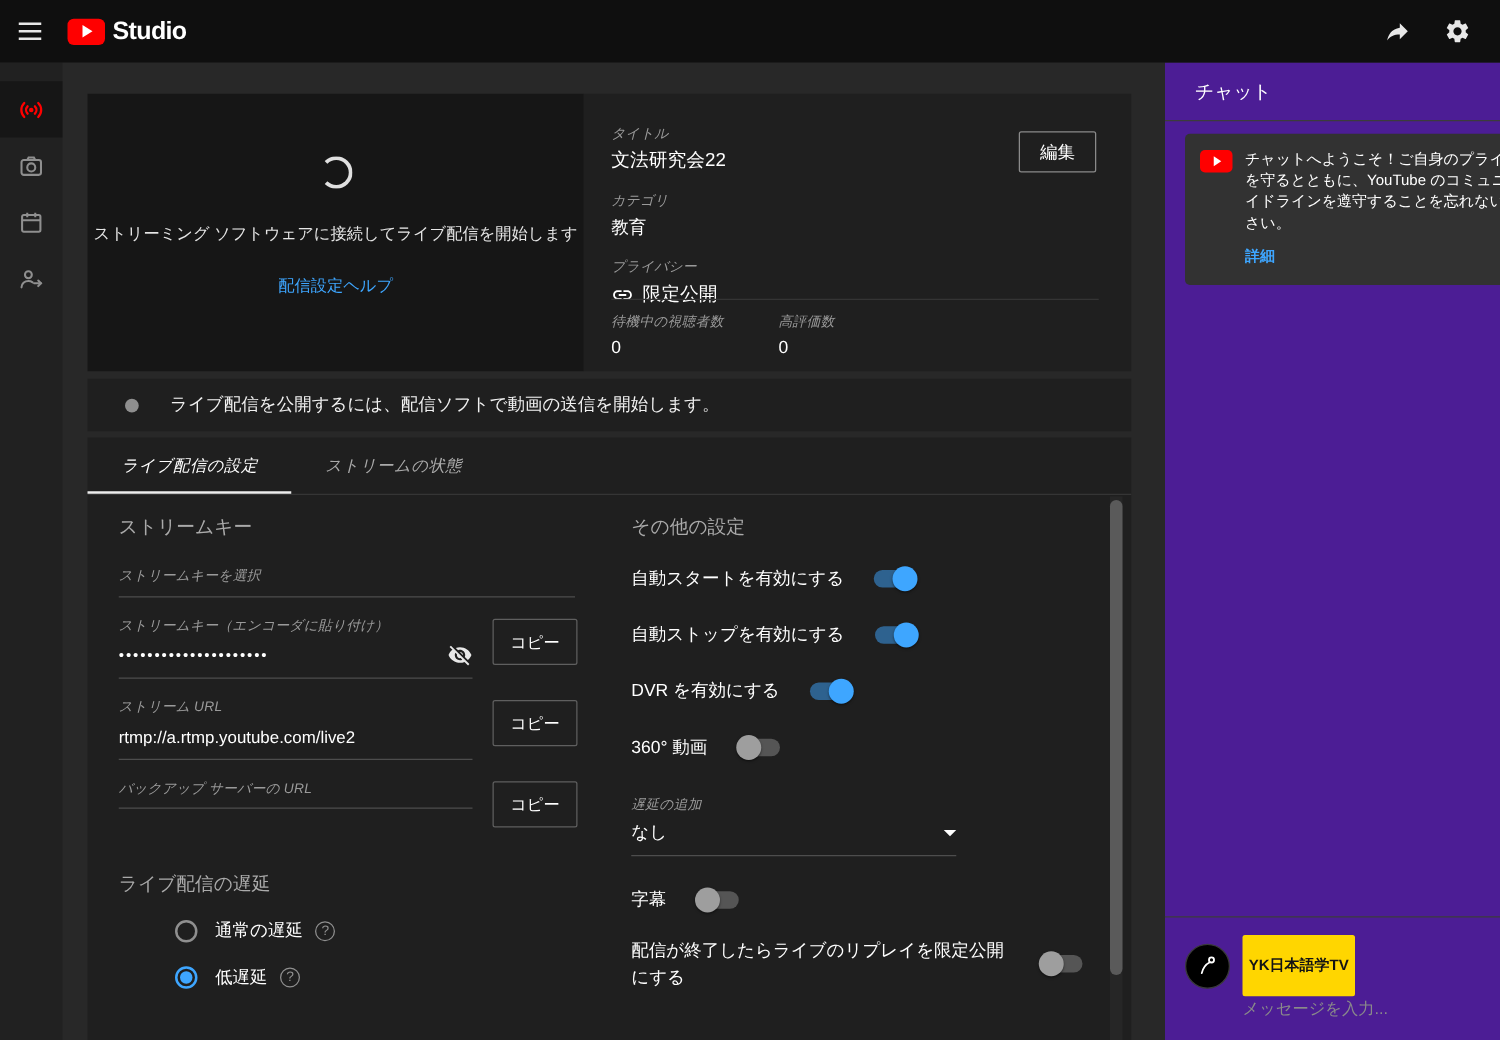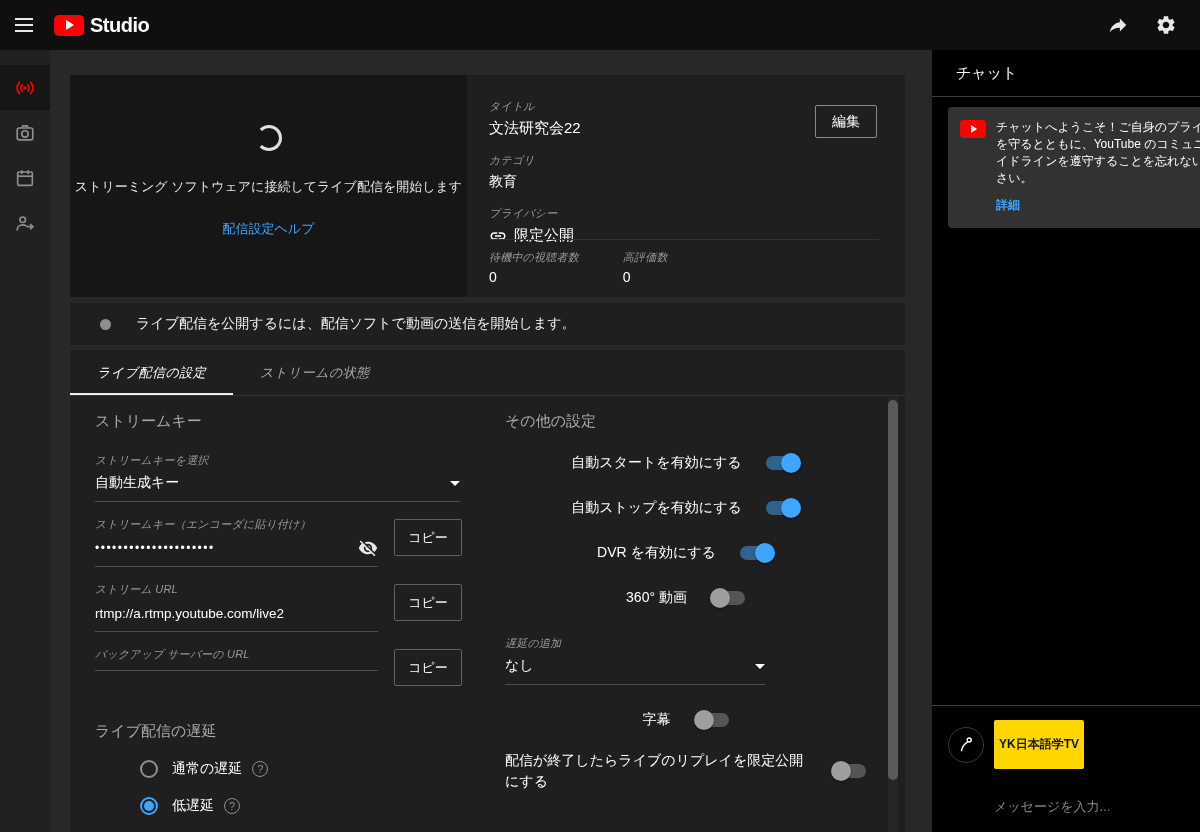--- a/index.html
+++ b/index.html
@@ -68,47 +68,47 @@
   .dots { font-size:12px; letter-spacing:1.5px; }
   .eye-icon { width:20px; height:20px; flex:none; cursor:pointer; }
   .eye-icon svg { width:20px; height:20px; fill:#e8e8e8; }
   .copy-btn { margin-left:16px; margin-top:2px; width:68px; height:37px; background:none; border:1px solid #5f5f5f; border-radius:2px; color:#fff; font-size:13px; cursor:pointer; flex:none; }
   .radio-row { display:flex; align-items:center; margin-top:19px; height:18px; cursor:pointer;padding-left:45px; }
   .radio { width:18px; height:18px; border:2px solid #8f8f8f; border-radius:50%; position:relative; flex:none; }
   .radio.checked { border-color:#3ea6ff; }
   .radio.checked::after { content:""; position:absolute; inset:2px; background:#3ea6ff; border-radius:50%; }
   .radio-label { margin:0 10px 0 14px; font-size:14px; }
   .qmark { width:16px; height:16px; border:1.5px solid #8f8f8f; border-radius:50%; color:#8f8f8f; font-size:11px; display:inline-flex; align-items:center; justify-content:center; cursor:pointer; flex:none; }
-  .toggle-row { display:flex; align-items:center; justify-content:center; margin-top:25px; min-height:20px;gap:12px; }
+  .toggle-row { display:flex; align-items:center; justify-content:flex-start; margin-top:25px; min-height:20px;gap:12px; }
   .toggle-row.first { margin-top:22px; }
   .toggle-label { font-size:14px; }
   .toggle { width:34px; height:14px; border-radius:7px; background:#555; position:relative; cursor:pointer; flex:none; margin-left:12px; }
   .toggle .knob { position:absolute; top:-3px; left:-1px; width:20px; height:20px; border-radius:50%; background:#9e9e9e; box-shadow:0 1px 2px rgba(0,0,0,.5); }
   .toggle.on { background:rgba(62,166,255,.5); }
   .toggle.on .knob { left:auto; right:-1px; background:#3ea6ff; }
   .delay-select { margin-top:28px; width:260px; border-bottom:1px solid #4d4d4d; padding-bottom:9px; cursor:pointer; }
   .replay-row { display:flex; align-items:center; justify-content:space-between; margin-top:20px; }
   .replay-label { font-size:14px; line-height:21px; width:300px; }
   .scroll-track { position:absolute; top:47px; bottom:0; right:7px; width:10px; background:#262626; }
   .scroll-thumb { position:absolute; top:3px; left:0; width:10px; height:380px; border-radius:5px; background:#5a5a5a; cursor:grab; }
   
-  .chat { position:absolute; left:932px; top:50px; width:268px; bottom:0; background:#000000; }
+  .chat { position:absolute; left:932px; top:50px; width:268px; bottom:0; background:#4c1d95; }
   .chat-header { height:47px; border-bottom:1px solid #3c3c3c; display:flex; align-items:center; padding-left:24px; font-size:15px; }
   .chat-welcome { margin:10px 0 0 16px; width:310px; background:#323232; border-radius:4px; padding:12px 10px 14px 12px; display:flex; }
   .yt-mark.small { width:26px; height:18px; border-radius:4px; margin-right:10px; margin-top:1px; }
   .yt-mark.small .yt-play { border-left-width:6px; border-top-width:4px; border-bottom-width:4px; margin-left:1px; }
   .welcome-body { flex:1; }
   .welcome-text { font-size:12px; line-height:17px; color:#fff; }
   .details-link { display:inline-block; margin-top:10px; font-size:12px; font-weight:700; color:#3ea6ff; text-decoration:none; cursor:pointer; }
   .chat-bottom { position:absolute; left:0; right:0; bottom:0; border-top:1px solid #3c3c3c; padding:14px 16px 16px; }
   .chat-user-row { display:flex; align-items:center; }
   .avatar { width:36px; height:36px; border-radius:50%; background:#000; border:1px solid #3a3a3a; display:flex; align-items:center; justify-content:center; flex:none; overflow:hidden; }
   .avatar svg { width:22px; height:22px; }
   .user-badge { margin-left:10px; background:#ffd600; color:#141414; font-size:12px; font-weight:700; padding:16px 5px; border-radius:2px; white-space:nowrap; }
-  .chat-input { margin:29px 0 0 46px; font-size:13px; color:#8a8a8a; cursor:text; }
+  .chat-input { margin:1px 0 0 46px; font-size:13px; color:#8a8a8a; cursor:text; }
 </style>
 </head>
 <body>
 
 <header class="topbar">
   <button class="hamburger">
       <span></span>
       <span></span>
       <span></span>
     </button>
@@ -211,24 +211,20 @@
   <div class="tabs">
     <div class="tab active">ライブ配信の設定</div>
     <div class="tab">ストリームの状態</div>
   </div>
 
   <div class="col-left">
     <h3 class="sec-heading">ストリームキー</h3>
 
     <div class="select-field">
       <div class="fld-label">ストリームキーを選択</div>
-      <div class="sel-row">
-        <span class="sel-value">自動生成キー</span>
-        <span class="caret"></span>
-      </div>
     </div>
 
     <div class="field-row">
       <div class="ufield">
         <div class="fld-label">ストリームキー（エンコーダに貼り付け）</div>
         <div class="val-row">
           <span class="field-value dots">•••••••••••••••••••••</span>
           <span class="eye-icon">
             <svg viewBox="0 0 24 24">
                 <path d="M12 7c2.76 0 5 2.24 5 5 0 .65-.13 1.26-.36 1.83l2.92 2.92c1.51-1.26 2.7-2.89 3.43-4.75-1.73-4.39-6-7.5-11-7.5-1.4 0-2.74.25-3.98.7l2.16 2.16C10.74 7.13 11.35 7 12 7zM2 4.27l2.28 2.28.46.46C3.08 8.3 1.78 10.02 1 12c1.73 4.39 6 7.5 11 7.5 1.55 0 3.03-.3 4.38-.84l.42.42L19.73 22 21 20.73 3.27 3 2 4.27zM7.53 9.8l1.55 1.55c-.05.21-.08.43-.08.65 0 1.66 1.34 3 3 3 .22 0 .44-.03.65-.08l1.55 1.55c-.67.33-1.41.53-2.2.53-2.76 0-5-2.24-5-5 0-.79.2-1.53.53-2.2zm4.31-.78l3.15 3.15.02-.16c0-1.66-1.34-3-3-3l-.17.01z"></path>

